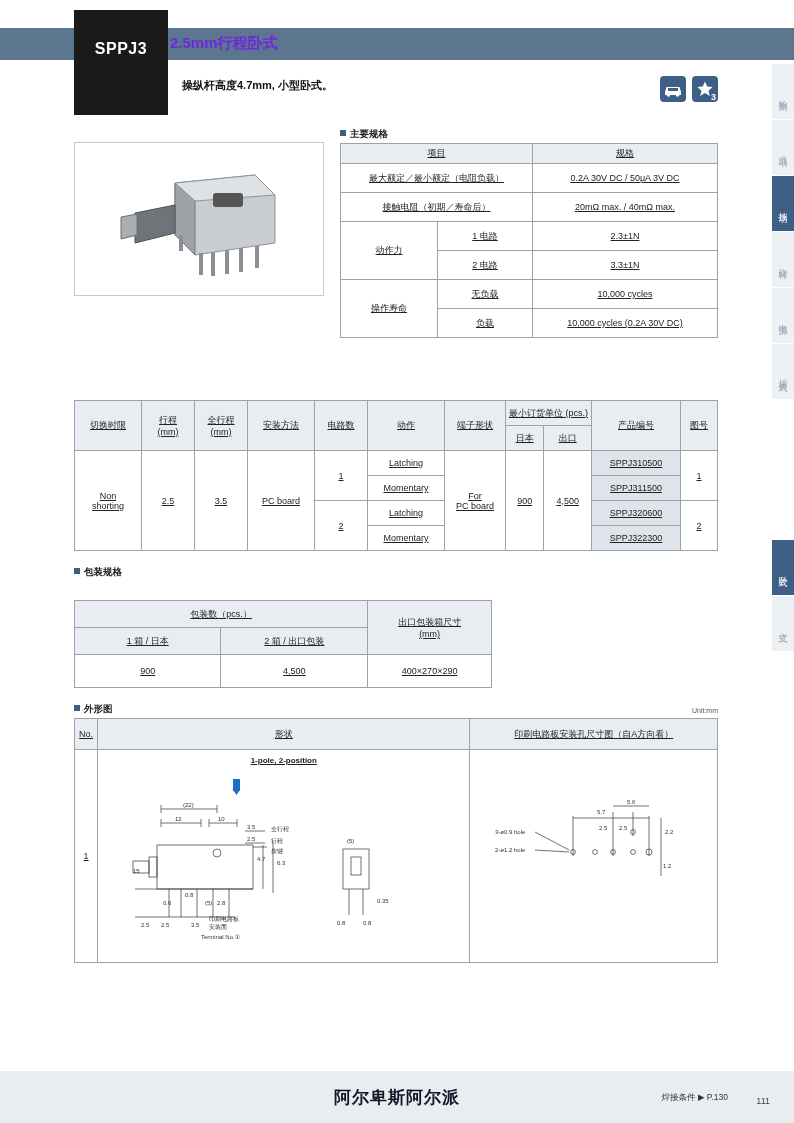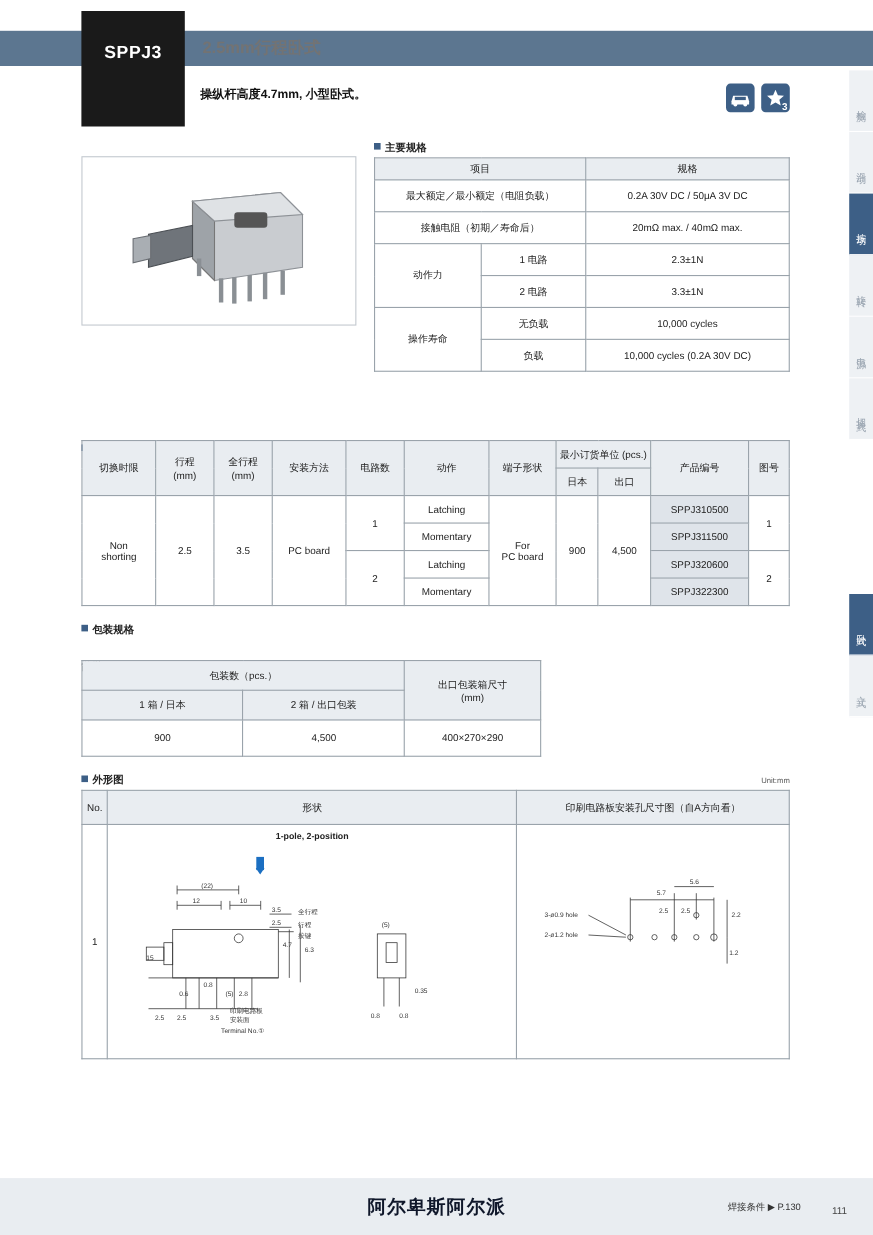--- a/index.html
+++ b/index.html
@@ -8,38 +8,38 @@
     background:#ffffff;
     font-family:"Liberation Sans","DejaVu Sans",sans-serif;
     font-size:9px;color:#222;
     position:relative;
     overflow:hidden;
   }
   
   .header-band{position:absolute;left:0;top:28px;width:794px;height:32px;background:#5c7690;}
   .header-code{position:absolute;left:74px;top:10px;width:94px;height:105px;background:#1a1a1a;z-index:3;}
   .header-code span{position:absolute;left:0;top:30px;width:94px;text-align:center;color:#fff;font-size:16px;font-weight:bold;letter-spacing:.5px;}
-  .header-title{position:absolute;left:184px;top:34px;color:#737373;font-size:15px;font-weight:bold;z-index:4;}
+  .header-title{position:absolute;left:170px;top:34px;color:#6d28d9;font-size:15px;font-weight:bold;z-index:4;}
   .header-sub{position:absolute;left:182px;top:78px;color:#111;font-size:11px;font-weight:bold;}
   .badges{position:absolute;right:76px;top:76px;display:flex;gap:6px;align-items:center;}
   .badge{width:26px;height:26px;background:#3d5f86;border-radius:4px;position:relative;color:#fff;}
   .badge svg{position:absolute;left:3px;top:3px;}
   .badge .num{position:absolute;right:2px;bottom:0px;font-size:9px;font-weight:bold;color:#fff;}
   
   .rtabs{position:absolute;right:0;top:64px;width:22px;}
   .rtab{width:22px;height:56px;background:#eef1f4;color:#9aa5b1;border-bottom:1px solid #fff;
         writing-mode:vertical-rl;text-align:center;font-size:9px;line-height:22px;letter-spacing:2px;padding-top:6px;box-sizing:border-box;}
   .rtab.active{background:#3d5f86;color:#fff;}
   .rtabs2{position:absolute;right:0;top:540px;width:22px;}
   
   .sect{font-size:9.5px;font-weight:bold;color:#222;}
   .sect:before{content:"";display:inline-block;width:6px;height:6px;background:#3d5f86;margin-right:4px;vertical-align:1px;}
   
   table{border-collapse:collapse;}
-  .tb td,.tb th{border:1px solid #9aa3ab;font-weight:normal;font-size:9px;text-align:center;color:#222;padding:3px 2px;}
+  .tb td,.tb th{border:1px solid #9aa3ab;font-weight:normal;font-size:9px;text-align:center;color:#222;padding:3px 2px;text-decoration:underline;}
   .tb th{background:#e9edf1;font-weight:normal;}
   
   #spec{position:absolute;left:340px;top:143px;width:378px;}
   #spec td{height:22px;}
   
   #prod{position:absolute;left:74px;top:400px;width:644px;}
   #prod td,#prod th{height:18px;}
   .code-cell{background:#dfe4ea;font-weight:bold;font-size:9px;}
   
   #pack{position:absolute;left:74px;top:600px;width:418px;}

